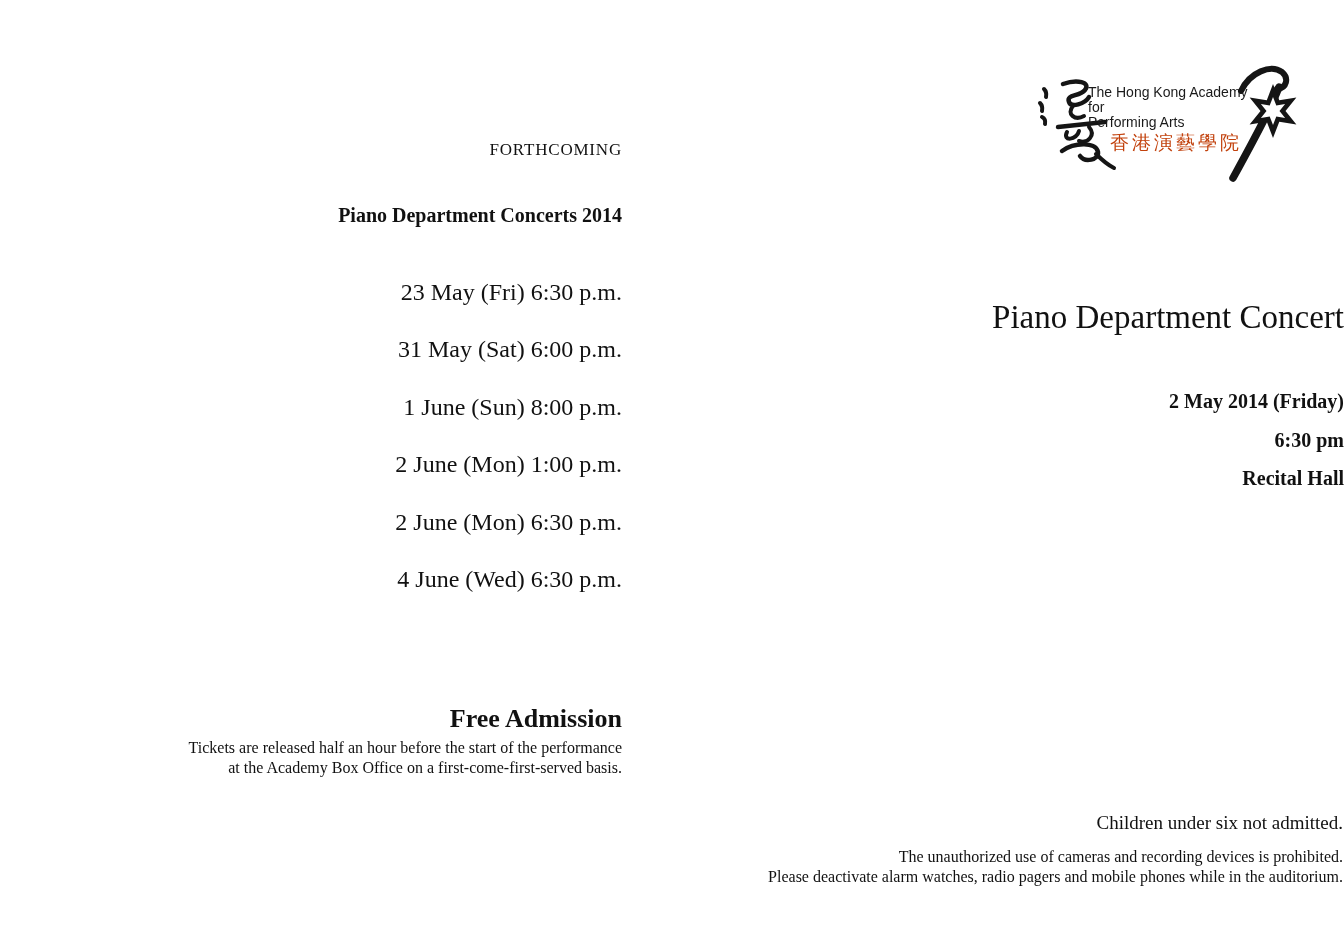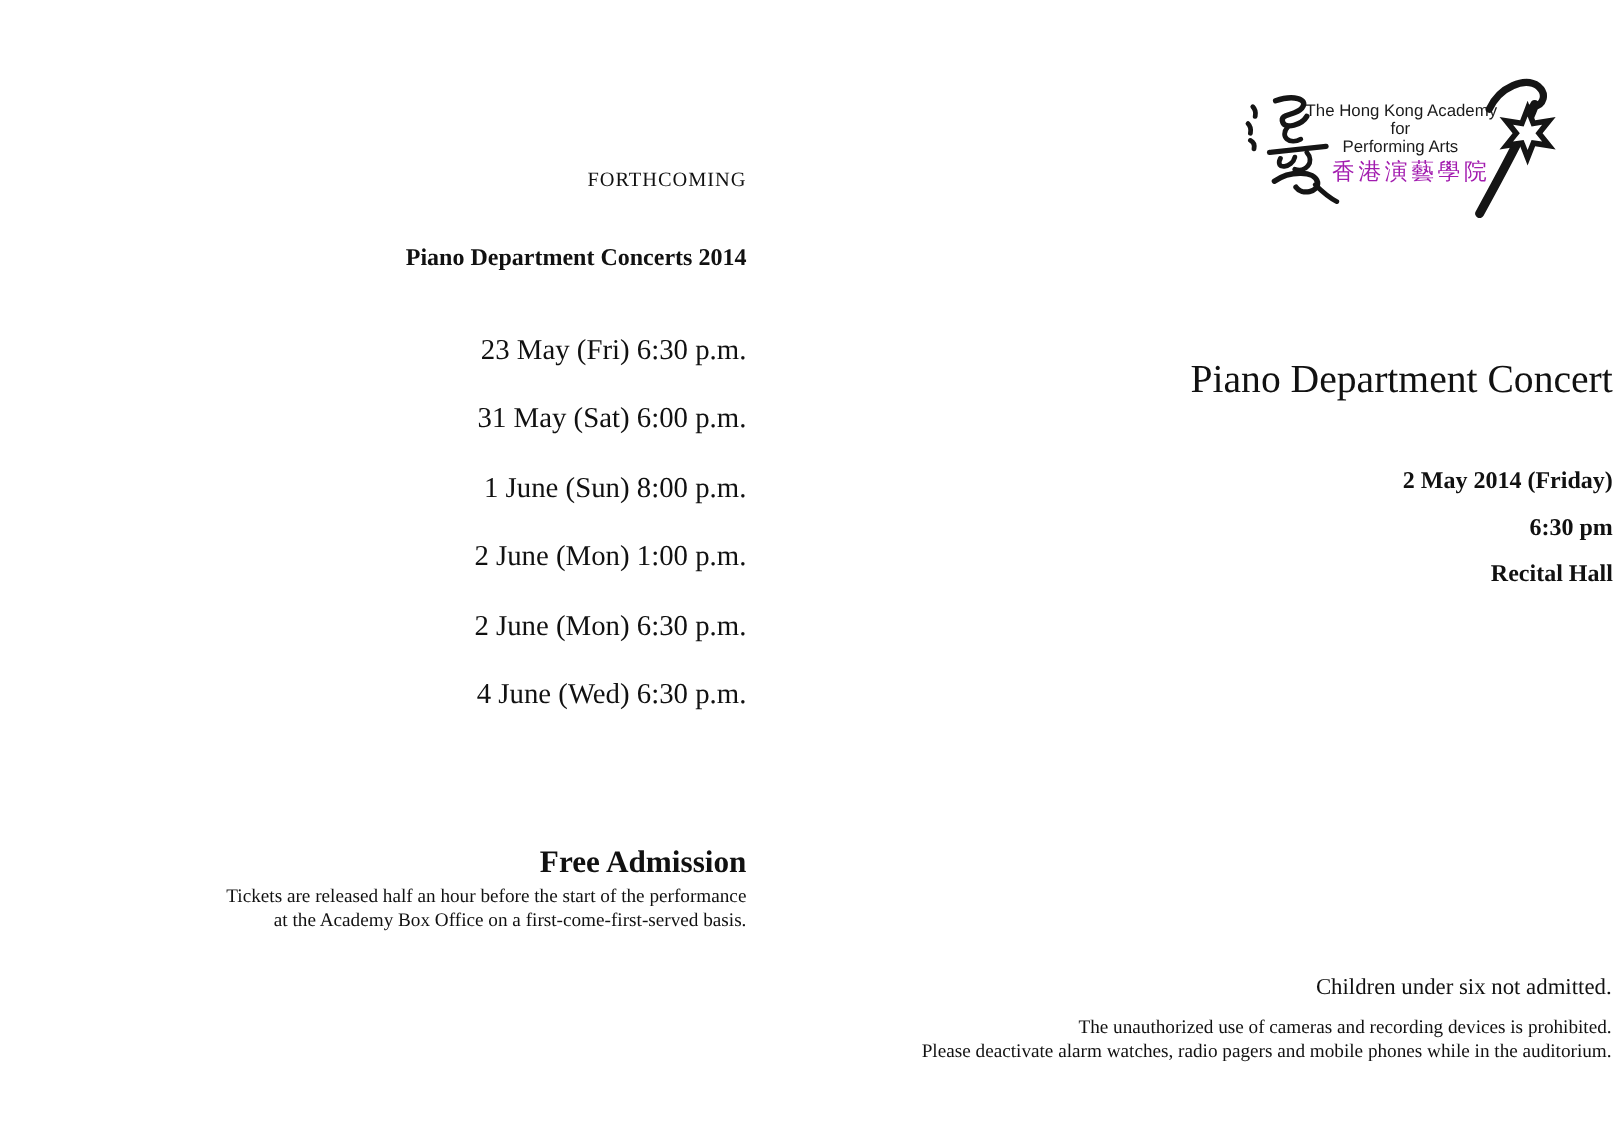--- a/index.html
+++ b/index.html
@@ -52,27 +52,27 @@
   .notice-small {
     left: 683px; top: 847px; width: 660px;
     font-size: 16px; line-height: 20px;
   }
 
   
   .logo { left: 1030px; top: 70px; width: 280px; height: 115px; }
   .logo-en {
     position: absolute; left: 58px; top: 15px; width: 158px;
     font-family: "Liberation Sans", sans-serif;
-    font-size: 14px; line-height: 15px; text-align: center;
+    font-size: 14px; line-height: 15px; text-align: left;
     color: #1a1a1a; white-space: nowrap;
   }
   .logo-zh {
     position: absolute; left: 80px; top: 60px;
     font-size: 19px; letter-spacing: 3px; white-space: nowrap;
-    color: #a21caf;
+    color: #c2410c;
   }
   .logo-calligraphy { position: absolute; left: 3px; top: 6px; }
   .logo-star { position: absolute; left: 196px; top: -9px; }
   svg .stroke { fill: none; stroke: #151515; stroke-linecap: round; stroke-linejoin: round; }
 </style>
 </head>
 <body>
 
 <div class="abs center eyebrow">FORTHCOMING</div>
 

